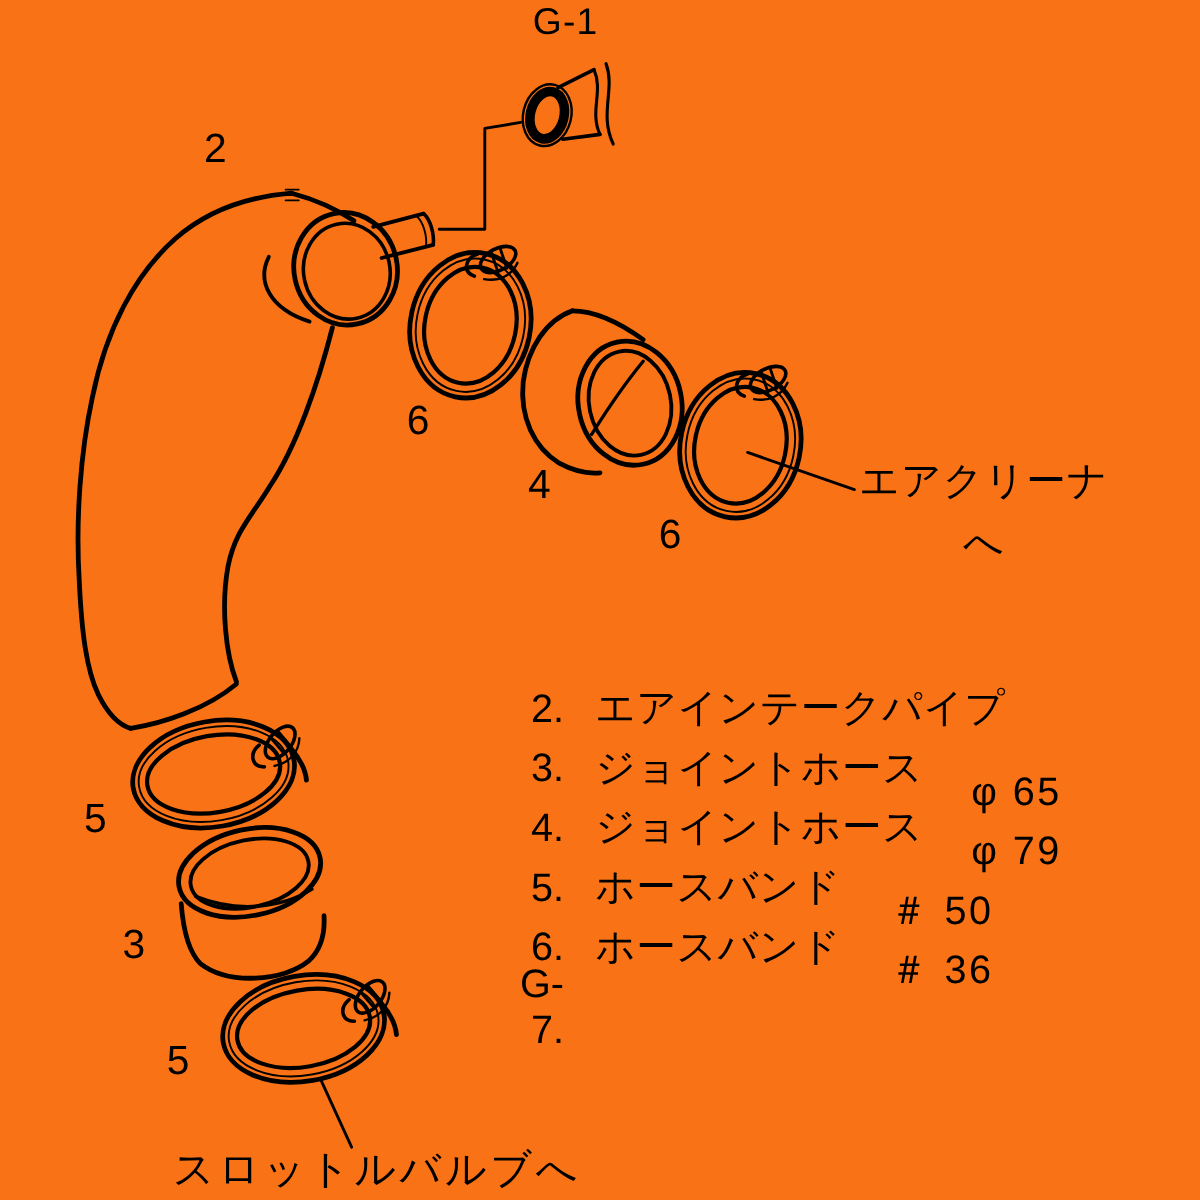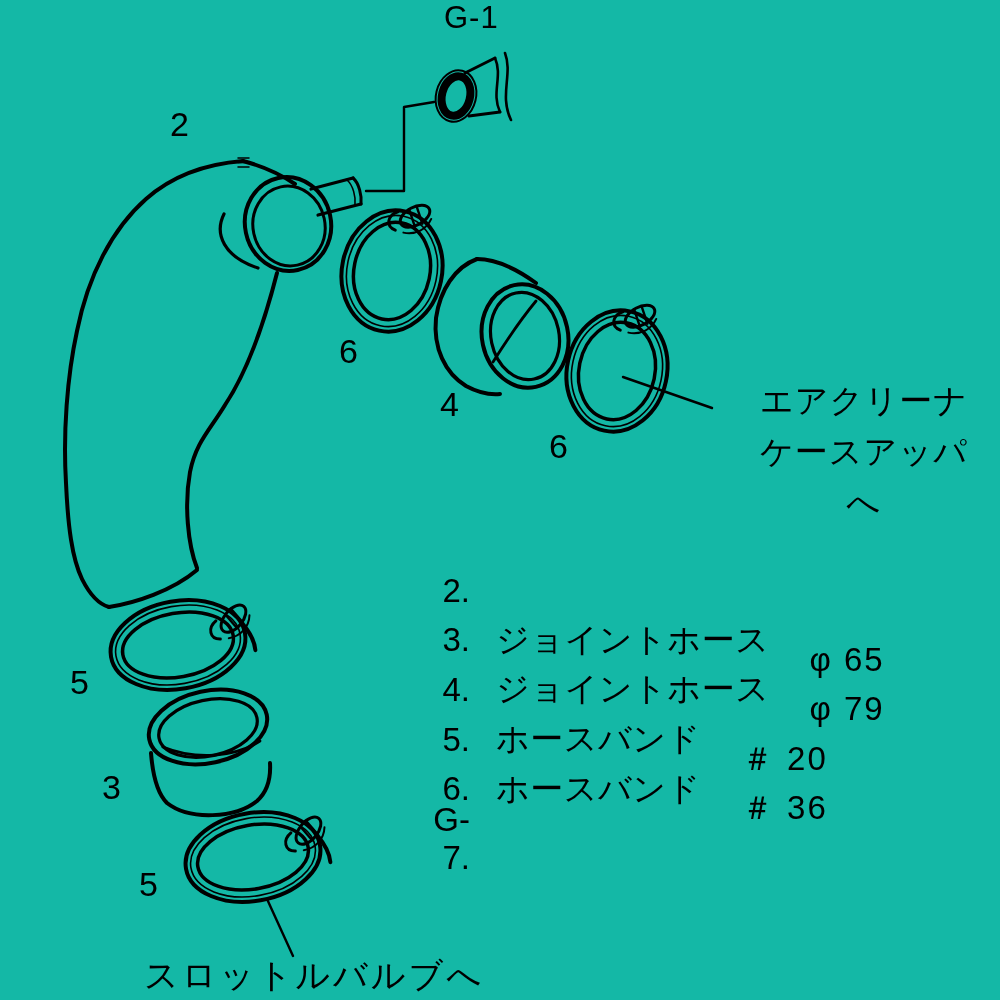--- a/index.html
+++ b/index.html
@@ -1,17 +1,17 @@
 <!DOCTYPE html>
 <html><head>
 <meta charset="utf-8">
 <style>
   html,body{margin:0;padding:0;background:#ffffff;}
   #stage{
-    position:relative;width:1000px;height:1000px;background:#14b8a6;overflow:hidden;
+    position:relative;width:1000px;height:1000px;background:#f97316;overflow:hidden;
     font-family:"Liberation Sans","DejaVu Sans",sans-serif;color:#000;
   }
   #art{position:absolute;left:0;top:0;}
   .txt{position:absolute;white-space:nowrap;color:#000;}
   .partnum{font-size:34px;line-height:1;}
   .g1top{font-size:31px;line-height:1;letter-spacing:1px;}
   .note{font-size:33px;line-height:51px;letter-spacing:1px;}
   .note-center{text-align:center;}
   .throttle{font-size:34px;line-height:1;letter-spacing:3px;}
   .plist{position:absolute;left:408px;top:566px;}
@@ -112,47 +112,47 @@
 
   <div class="txt g1top" style="left:444px;top:2px;">G-1</div>
   <div class="txt partnum" style="left:170px;top:107px;">2</div>
   <div class="txt partnum" style="left:339px;top:334px;">6</div>
   <div class="txt partnum" style="left:440px;top:387px;">4</div>
   <div class="txt partnum" style="left:549px;top:429px;">6</div>
   <div class="txt partnum" style="left:70px;top:665px;">5</div>
   <div class="txt partnum" style="left:102px;top:770px;">3</div>
   <div class="txt partnum" style="left:139px;top:867px;">5</div>
 
-  <div class="txt note note-center" style="left:752px;top:375px;width:224px;">
+  <div class="txt note note-center" style="left:708px;top:375px;width:224px;">
     <div>エアクリーナ</div>
-    <div>ケースアッパ</div>
     <div>へ</div>
   </div>
 
   <div class="txt throttle" style="left:144px;top:958px;">スロットルバルブへ</div>
 
   <div class="plist">
     <div class="plist-row">
       <span class="plist-num">2.</span>
+      <span class="plist-name">エアインテークパイプ</span>
 
     </div>
     <div class="plist-row">
       <span class="plist-num">3.</span>
       <span class="plist-name">ジョイントホース</span>
       <span class="plist-spec">φ 65</span>
     </div>
     <div class="plist-row">
       <span class="plist-num">4.</span>
       <span class="plist-name">ジョイントホース</span>
       <span class="plist-spec">φ 79</span>
     </div>
     <div class="plist-row">
       <span class="plist-num">5.</span>
       <span class="plist-name">ホースバンド</span>
-      <span class="plist-spec">＃ 20</span>
+      <span class="plist-spec">＃ 50</span>
     </div>
     <div class="plist-row">
       <span class="plist-num">6.</span>
       <span class="plist-name">ホースバンド</span>
       <span class="plist-spec">＃ 36</span>
     </div>
     <div class="plist-row">
       <span class="plist-num">G-7.</span>
 
     </div>

